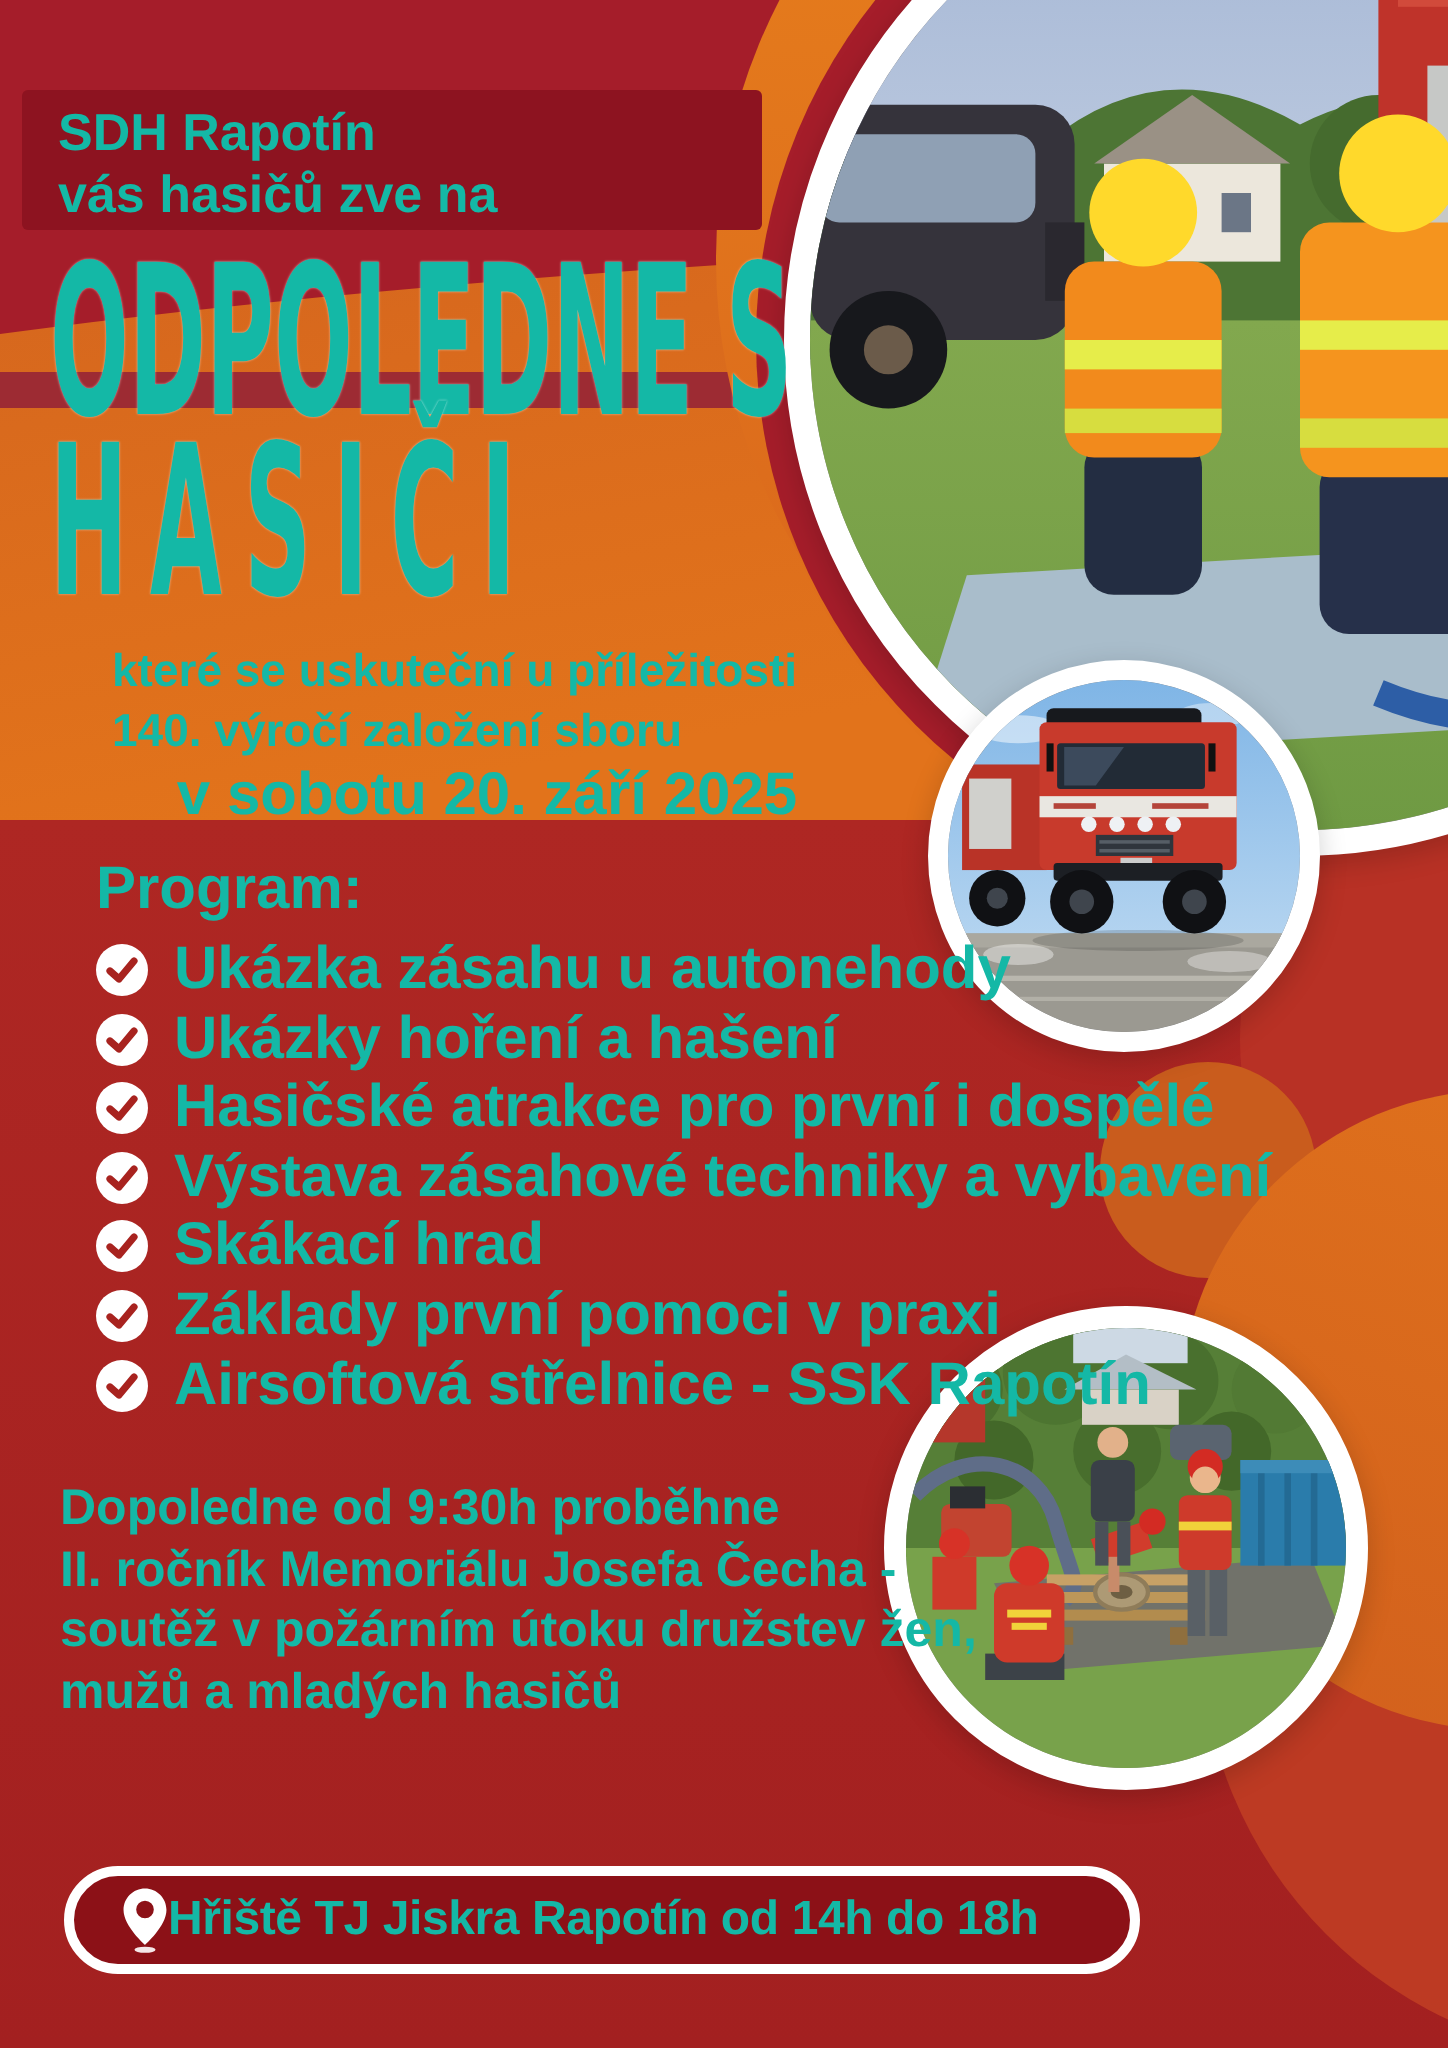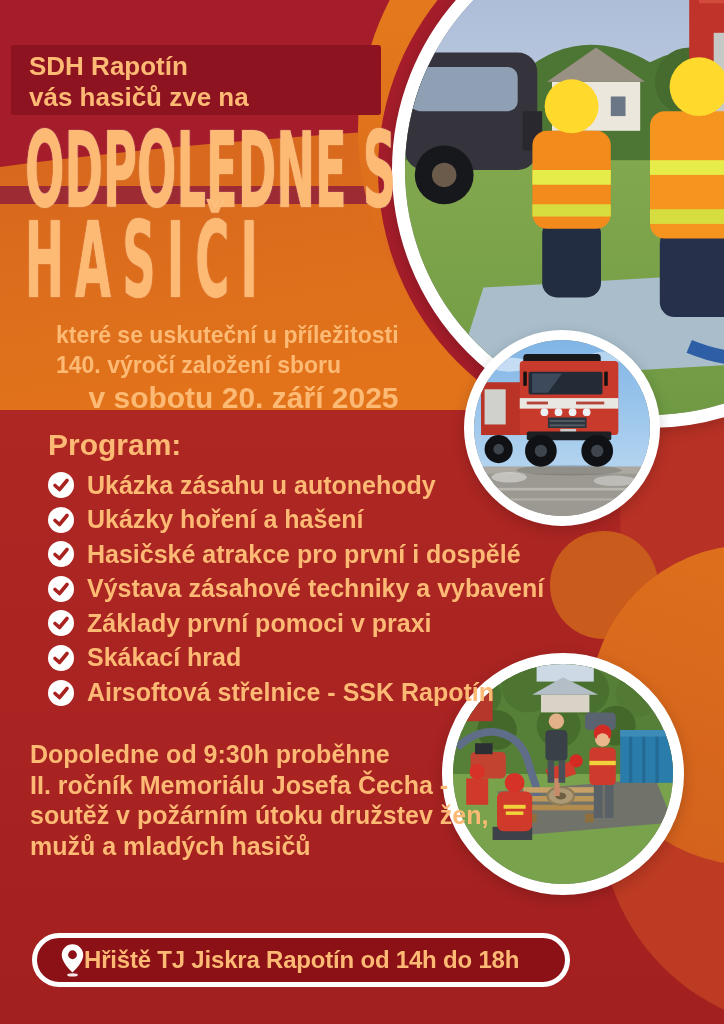--- a/index.html
+++ b/index.html
@@ -1,18 +1,18 @@
 <!DOCTYPE html>
 <html style="--top-red: #a51d2a; --banner-red: #8d1320; --stripe-red: #9d2b33; --orange-1: #d0611f; --orange-2: #e2731b; --crescent-orange: #e8811c; --panel-red: #ae2723; --panel-red-dark: #a32020; --subtle-red: #b83125; --corner-red: #bd3a23; --burnt-orange: #c95c1d; --big-orange: #e0721c; --pill-red: #8c1117; --check-red: #a8231f; --white: #ffffff;"><head>
 <meta charset="utf-8">
 <style>
   html,body{margin:0;padding:0;background:#3a3a3a;}
   .poster{
     position:relative;width:724px;height:1024px;overflow:hidden;
-    font-family:"Liberation Sans",sans-serif;color:#fdba74;
+    font-family:"Liberation Sans",sans-serif;color:#14b8a6;
   }
   .abs{position:absolute;}
   .circle{position:absolute;border-radius:50%;}
 
   
   .orange-band{left:0;top:0;width:724px;height:410px;
     background:linear-gradient(170deg,var(--orange-1) 0%,var(--orange-2) 80%);}
   .maroon-stripe{left:0;top:186px;width:724px;height:18px;background:var(--stripe-red);}
   .top-curve{left:0;top:0;}
   .orange-crescent{left:358px;top:-152px;width:564px;height:564px;
@@ -48,21 +48,21 @@
   .title-2{top:209px;letter-spacing:14px;}
 
   .subtitle{left:30px;top:320px;}
   .subtitle .s1,.subtitle .s2{font-size:23px;font-weight:700;line-height:30px;margin-left:26px;}
   .subtitle .s3{font-size:30px;font-weight:700;line-height:32px;margin-top:2px;text-align:right;}
 
   .program{left:48px;top:428px;}
   .program h2{margin:0 0 10px 0;font-size:30px;font-weight:700;line-height:34px;}
   .program ul{list-style:none;margin:0;padding:0;}
   .program li{display:flex;align-items:center;height:26px;margin-bottom:8.6px;gap:13px;}
-  .program li span{font-size:25px;font-weight:700;white-space:nowrap;}
+  .program li span{font-size:30px;font-weight:700;white-space:nowrap;}
   .check{width:26px;height:26px;flex:0 0 26px;}
 
   .morning{left:30px;top:727px;font-size:25px;font-weight:700;line-height:30.5px;margin-top:12px;}
   .refreshments{left:30px;top:874px;font-size:20px;font-weight:700;}
 
   .pill{left:32px;top:933px;width:538px;height:54px;background:var(--pill-red);
     border:5px solid #fff;border-radius:29px;box-sizing:border-box;
     display:flex;align-items:center;padding-left:24px;}
   .pill .txt{font-size:24px;font-weight:700;white-space:nowrap;letter-spacing:-0.2px;}
   .pin{width:23px;height:33px;flex:0 0 23px;}
@@ -307,28 +307,28 @@
             <circle cx="13" cy="13" r="13" fill="#ffffff"></circle>
             <path d="M7 13.5 L11.5 17.5 L19 8.5" stroke="var(--check-red)" stroke-width="3.6" fill="none" stroke-linecap="round" stroke-linejoin="round"></path>
           </svg>
         <span>Výstava zásahové techniky a vybavení</span>
       </li>
       <li>
         <svg class="check" viewBox="0 0 26 26">
             <circle cx="13" cy="13" r="13" fill="#ffffff"></circle>
             <path d="M7 13.5 L11.5 17.5 L19 8.5" stroke="var(--check-red)" stroke-width="3.6" fill="none" stroke-linecap="round" stroke-linejoin="round"></path>
           </svg>
+        <span>Skákací hrad</span>
+      </li>
+      <li>
+        <svg class="check" viewBox="0 0 26 26">
+            <circle cx="13" cy="13" r="13" fill="#ffffff"></circle>
+            <path d="M7 13.5 L11.5 17.5 L19 8.5" stroke="var(--check-red)" stroke-width="3.6" fill="none" stroke-linecap="round" stroke-linejoin="round"></path>
+          </svg>
         <span>Základy první pomoci v praxi</span>
-      </li>
-      <li>
-        <svg class="check" viewBox="0 0 26 26">
-            <circle cx="13" cy="13" r="13" fill="#ffffff"></circle>
-            <path d="M7 13.5 L11.5 17.5 L19 8.5" stroke="var(--check-red)" stroke-width="3.6" fill="none" stroke-linecap="round" stroke-linejoin="round"></path>
-          </svg>
-        <span>Skákací hrad</span>
       </li>
       <li>
         <svg class="check" viewBox="0 0 26 26">
             <circle cx="13" cy="13" r="13" fill="#ffffff"></circle>
             <path d="M7 13.5 L11.5 17.5 L19 8.5" stroke="var(--check-red)" stroke-width="3.6" fill="none" stroke-linecap="round" stroke-linejoin="round"></path>
           </svg>
         <span>Airsoftová střelnice - SSK Rapotín</span>
       </li>
     </ul>
   </div>

